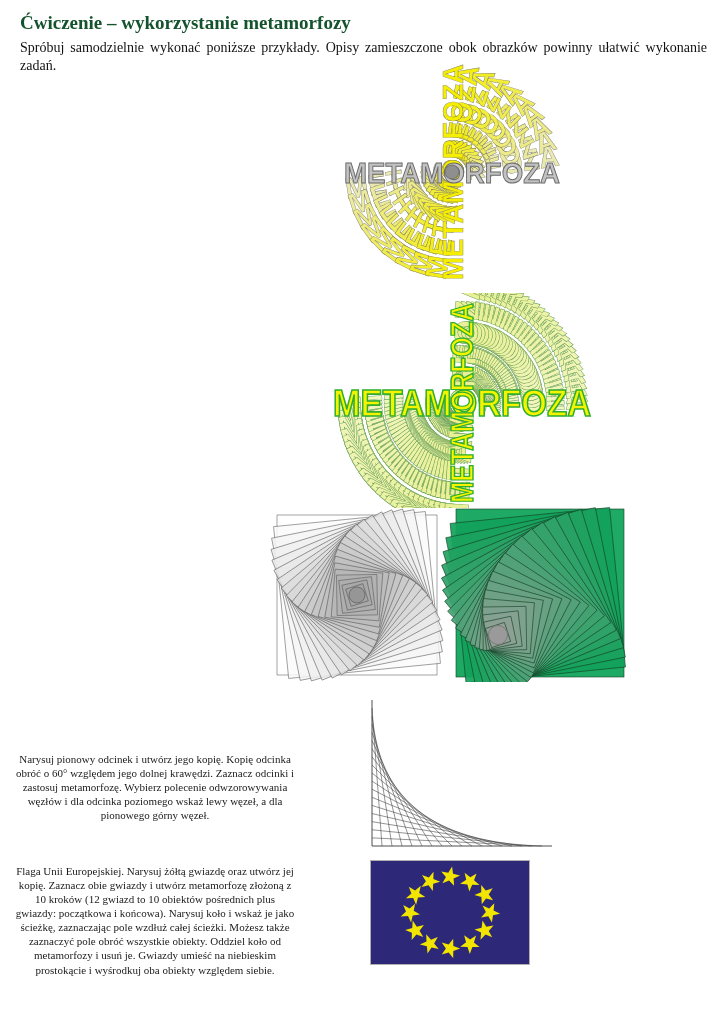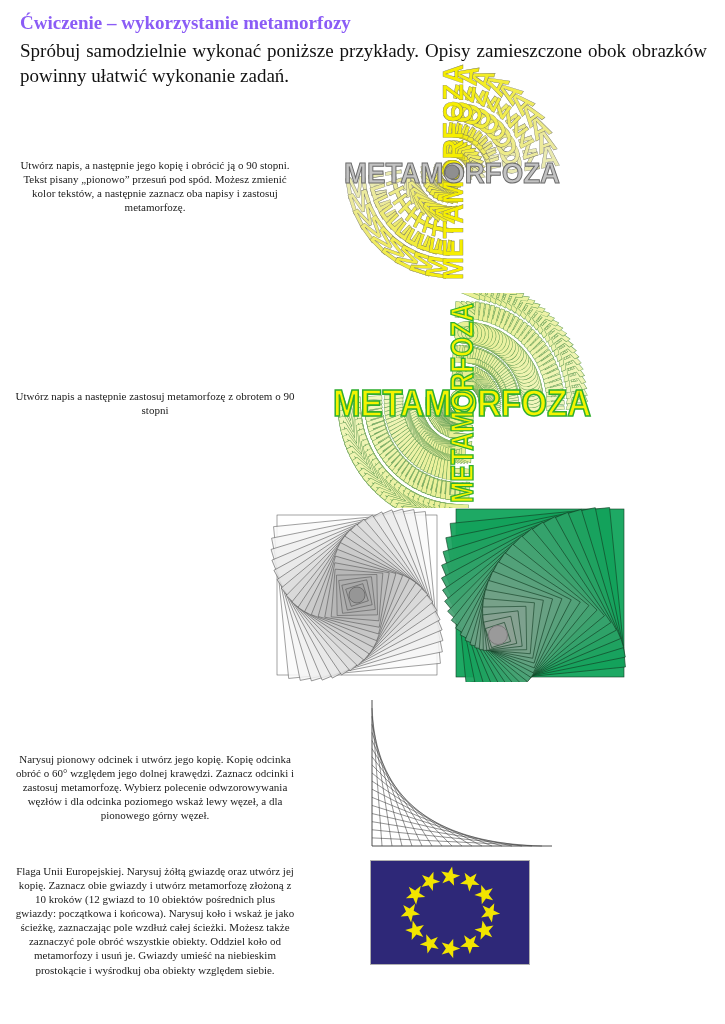--- a/index.html
+++ b/index.html
@@ -1,38 +1,36 @@
 <!DOCTYPE html>
 <html><head>
 <meta charset="utf-8">
 <style>
   html,body{margin:0;padding:0;background:#ffffff;}
   .page{position:relative;width:725px;height:1024px;background:#ffffff;overflow:hidden;
         font-family:"Liberation Serif", serif;color:#111;}
   .title{position:absolute;top:12px;left:20px;margin:0;font-size:19px;font-weight:bold;
-         color:#8b5cf6;font-family:"Liberation Serif", serif;}
-  .intro{position:absolute;top:39px;left:20px;width:687px;margin:0;font-size:19px;
+         color:#14532d;font-family:"Liberation Serif", serif;}
+  .intro{position:absolute;top:39px;left:20px;width:687px;margin:0;font-size:14px;
          line-height:1.3;text-align:justify;}
   .desc{position:absolute;left:15px;width:280px;text-align:center;font-size:11px;
         line-height:1.28;color:#1a1a1a;}
   .fig{position:absolute;}
   #flag-box{position:absolute;left:370px;top:860px;width:158px;height:103px;
             border:1px solid #b0b0b0;}
   svg text{font-family:"Liberation Sans", sans-serif;font-weight:bold;}
 </style>
 </head>
 <body>
 
 <div class="page">
 
   <h1 class="title">Ćwiczenie – wykorzystanie metamorfozy</h1>
   <p class="intro">Spróbuj samodzielnie wykonać poniższe przykłady. Opisy zamieszczone obok obrazków powinny ułatwić wykonanie zadań.</p>
 
-  <div class="desc" style="top:158px">Utwórz napis, a następnie jego kopię i obrócić ją o 90 stopni. Tekst pisany „pionowo” przesuń pod spód. Możesz zmienić kolor tekstów, a następnie zaznacz oba napisy i zastosuj metamorfozę.</div>
-  <div class="desc" style="top:389px">Utwórz napis a następnie zastosuj metamorfozę z obrotem o 90 stopni</div>
   <div class="desc" style="top:752px">Narysuj pionowy odcinek i utwórz jego kopię. Kopię odcinka obróć o 60° względem jego dolnej krawędzi. Zaznacz odcinki i zastosuj metamorfozę. Wybierz polecenie odwzorowywania węzłów i dla odcinka poziomego wskaż lewy węzeł, a dla pionowego górny węzeł.</div>
   <div class="desc" style="top:864px">Flaga Unii Europejskiej. Narysuj żółtą gwiazdę oraz utwórz jej kopię. Zaznacz obie gwiazdy i utwórz metamorfozę złożoną z 10 kroków (12 gwiazd to 10 obiektów pośrednich plus gwiazdy: początkowa i końcowa). Narysuj koło i wskaż je jako ścieżkę, zaznaczając pole wzdłuż całej ścieżki. Możesz także zaznaczyć pole obróć wszystkie obiekty. Oddziel koło od metamorfozy i usuń je. Gwiazdy umieść na niebieskim prostokącie i wyśrodkuj oba obiekty względem siebie.</div>
 
   <svg id="fig1" class="fig" style="left:335px;top:55px" width="280" height="245" viewBox="0 0 280 245">
       <text x="117" y="127.5" text-anchor="middle" font-size="30" textLength="216" lengthAdjust="spacingAndGlyphs" fill="rgb(234,234,176)" stroke="#666666" stroke-width="0.35" transform="rotate(-9 117 117)">METAMORFOZA</text>
       <text x="117" y="127.5" text-anchor="middle" font-size="30" textLength="216" lengthAdjust="spacingAndGlyphs" fill="rgb(236,234,157)" stroke="#666666" stroke-width="0.35" transform="rotate(-18 117 117)">METAMORFOZA</text>
       <text x="117" y="127.5" text-anchor="middle" font-size="30" textLength="216" lengthAdjust="spacingAndGlyphs" fill="rgb(237,235,137)" stroke="#666666" stroke-width="0.35" transform="rotate(-27 117 117)">METAMORFOZA</text>
       <text x="117" y="127.5" text-anchor="middle" font-size="30" textLength="216" lengthAdjust="spacingAndGlyphs" fill="rgb(238,235,118)" stroke="#666666" stroke-width="0.35" transform="rotate(-36 117 117)">METAMORFOZA</text>
       <text x="117" y="127.5" text-anchor="middle" font-size="30" textLength="216" lengthAdjust="spacingAndGlyphs" fill="rgb(240,236,98)" stroke="#666666" stroke-width="0.35" transform="rotate(-45 117 117)">METAMORFOZA</text>
       <text x="117" y="127.5" text-anchor="middle" font-size="30" textLength="216" lengthAdjust="spacingAndGlyphs" fill="rgb(241,236,78)" stroke="#666666" stroke-width="0.35" transform="rotate(-54 117 117)">METAMORFOZA</text>

